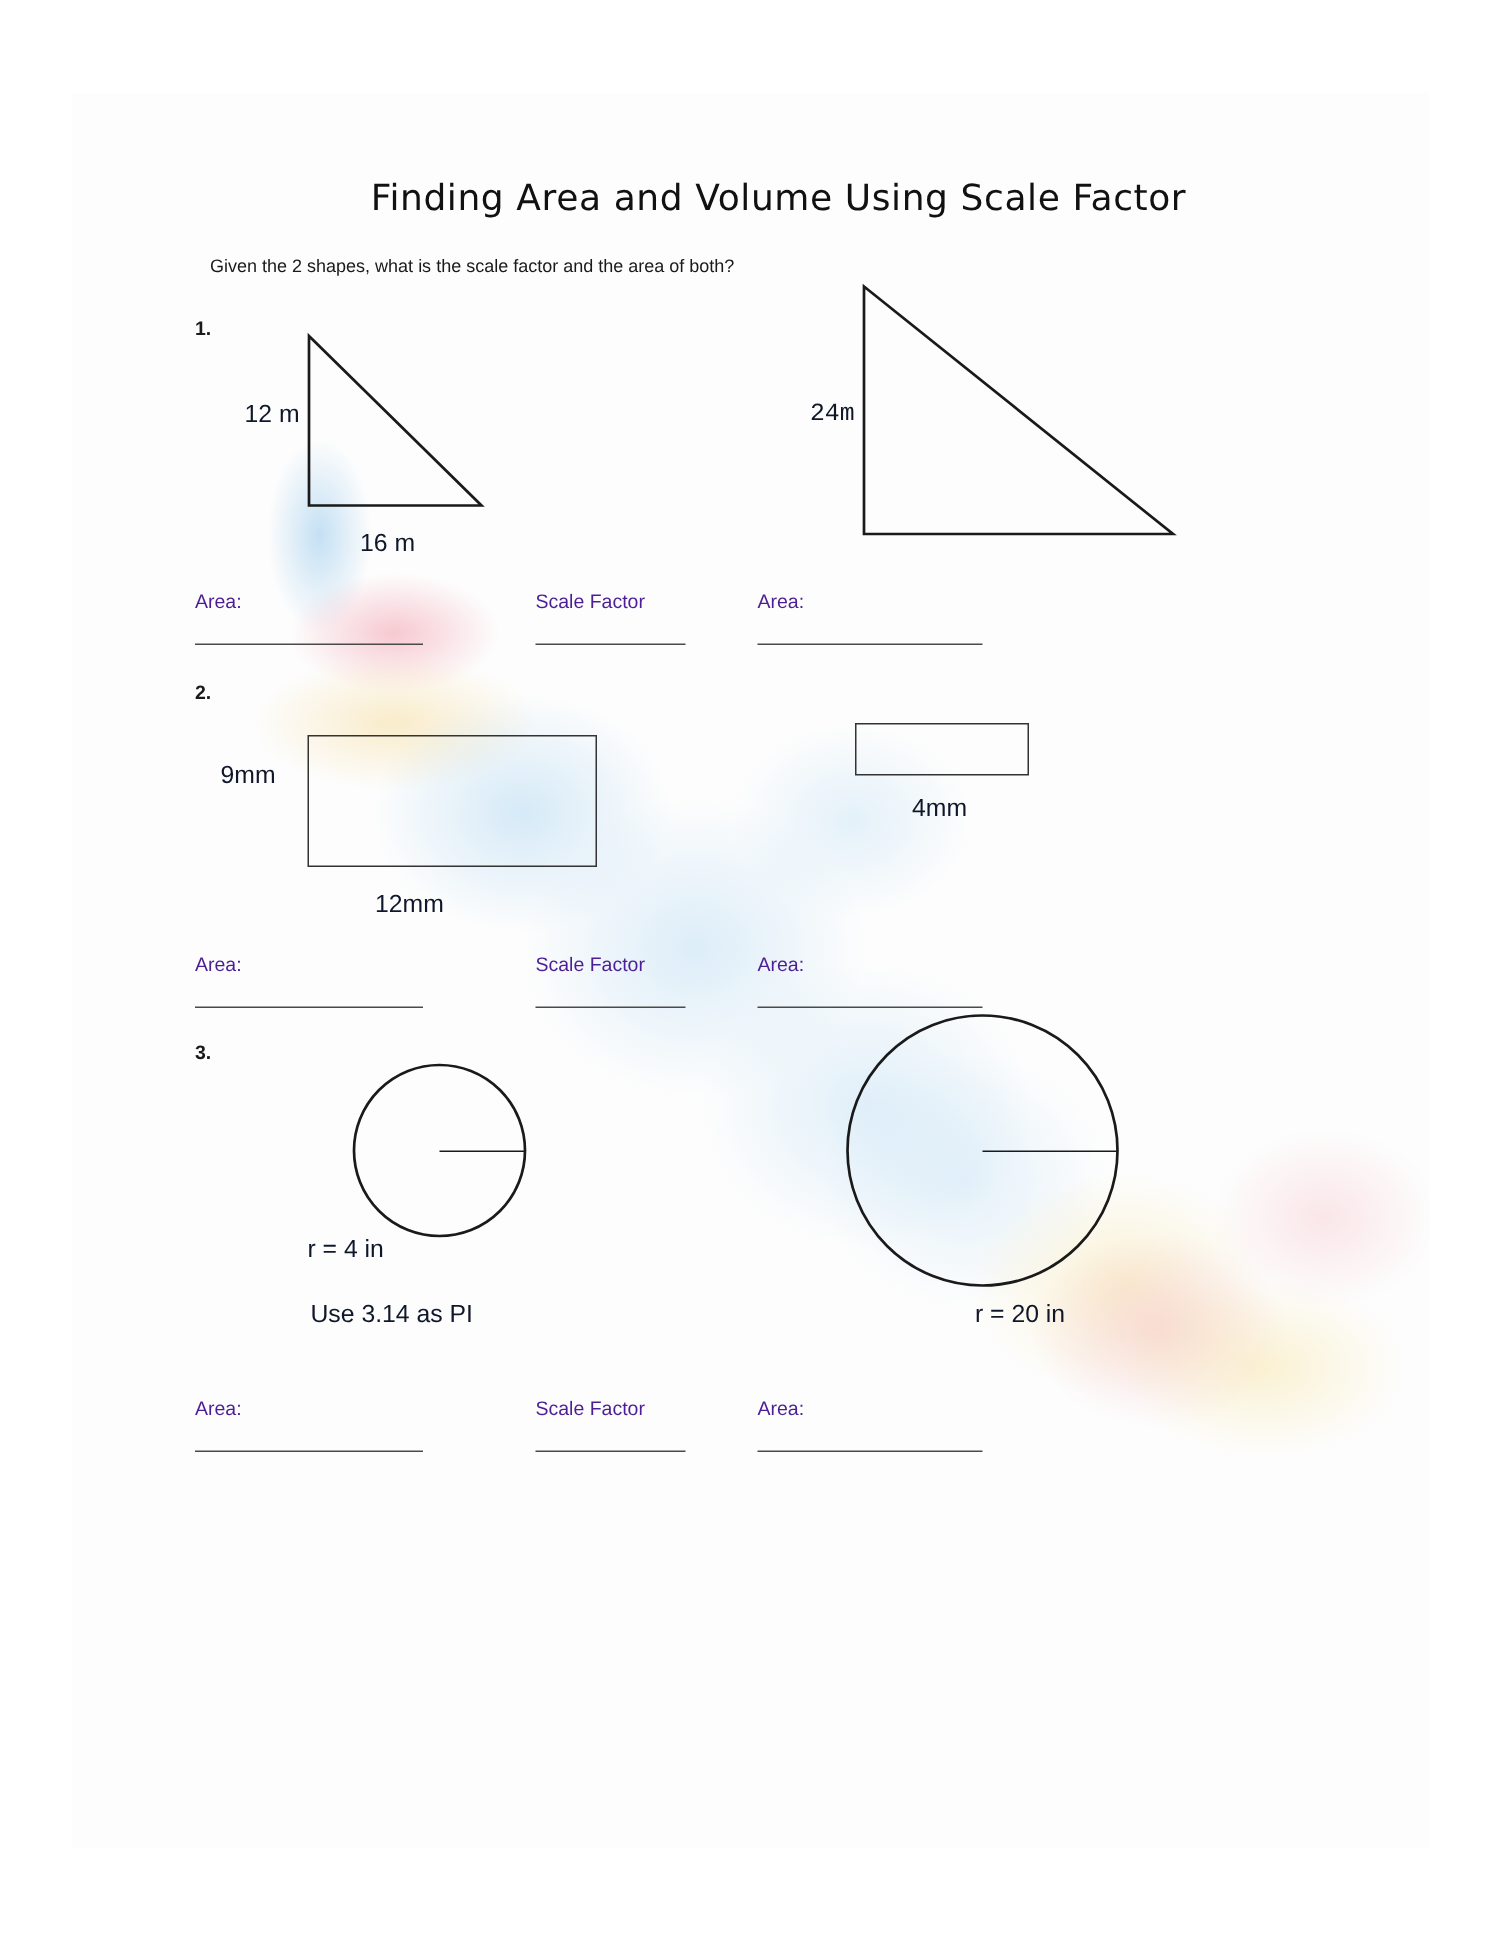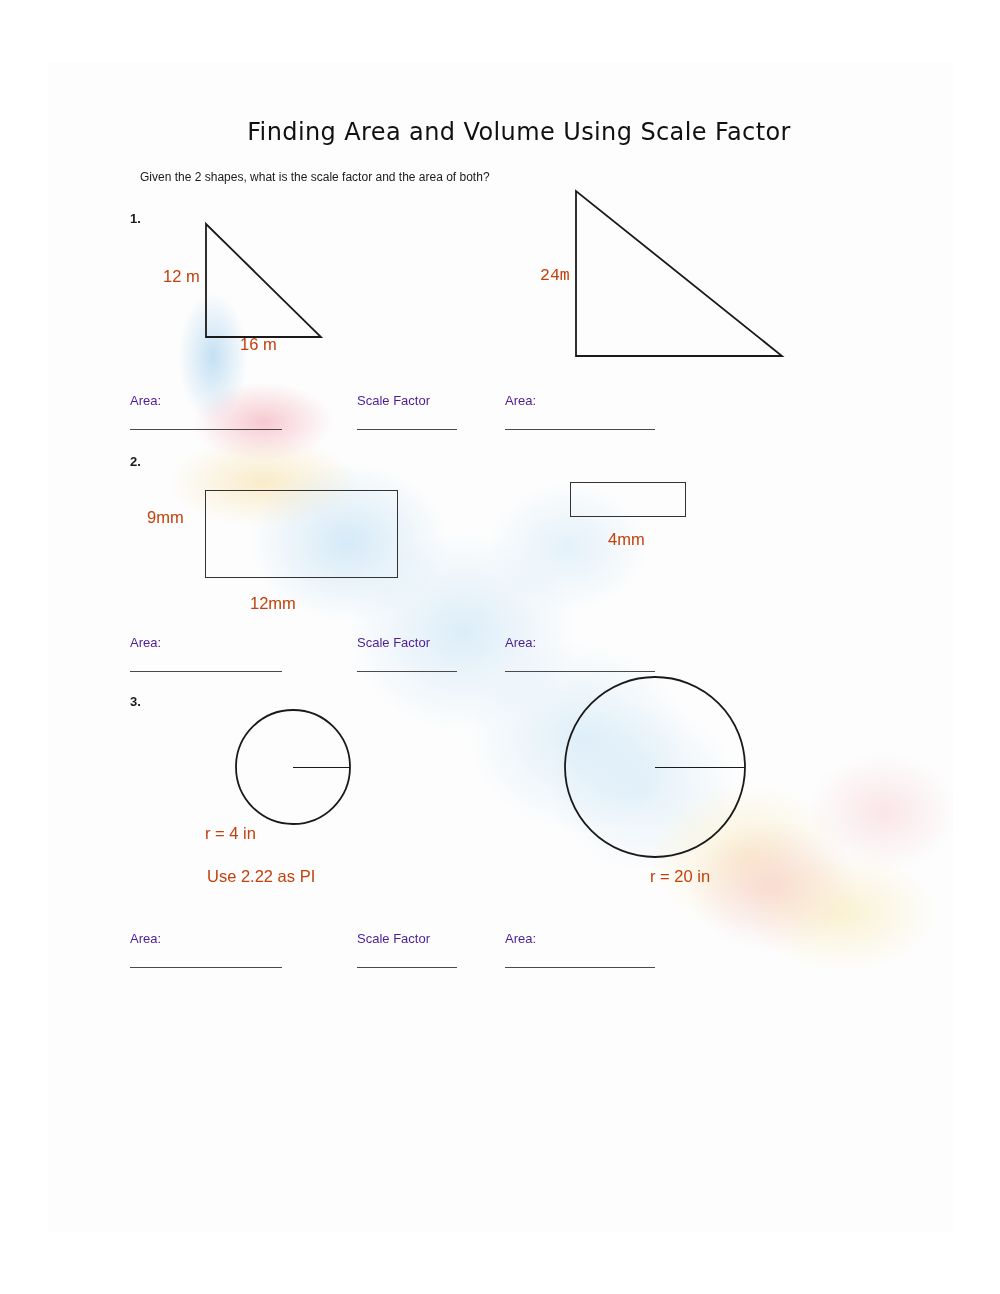--- a/index.html
+++ b/index.html
@@ -57,21 +57,21 @@
     color: #1a1a1a;
     white-space: nowrap;
   }
   .prob-num {
     font-size: 13px;
     font-weight: 600;
     color: #1a1a1a;
   }
   .dim-label {
     font-size: 16.5px;
-    color: #c2410c;
+    color: #0f172a;
   }
   .answer-label {
     font-size: 13px;
     color: #4c1d95;
   }
   .answer-rule {
     position: absolute;
     height: 0;
     border-bottom: 1.6px solid #4a4a4a;
   }
@@ -117,21 +117,21 @@
 
 <div id="page-title">Finding Area and Volume Using Scale Factor</div>
 <div id="instructions">Given the 2 shapes, what is the scale factor and the area of both?</div>
 
 <div class="txt prob-num" style="left:130px; top:212px;">1.</div>
 
 <svg class="shape-svg" style="left:200px; top:218px;" width="130" height="128" viewBox="0 0 130 128">
   <polygon class="stroke" points="6,6 6,119 121,119" stroke-width="1.8"></polygon>
 </svg>
 <div class="txt dim-label" style="left:163px; top:268px;">12 m</div>
-<div class="txt dim-label" style="left:240px; top:336px;text-align:right;">16 m</div>
+<div class="txt dim-label" style="left:240px; top:354px;text-align:right;">16 m</div>
 
 <svg class="shape-svg" style="left:570px; top:185px;" width="220" height="180" viewBox="0 0 220 180">
   <polygon class="stroke" points="6,6 6,171 212,171" stroke-width="1.8"></polygon>
 </svg>
 <div class="txt dim-label" style="left:540px; top:268px;font-family:Liberation Mono, monospace;">24m</div>
 
 <div class="txt answer-label" style="left:130px; top:394px;">Area:</div>
 <div class="answer-rule" style="left:130px; top:429px; width:152px;"></div>
 
 <div class="txt answer-label" style="left:357px; top:394px;">Scale Factor</div>
@@ -165,21 +165,21 @@
 </svg>
 <div class="radius-line" style="left:293px; top:767px; width:57px;"></div>
 <div class="txt dim-label" style="left:205px; top:825px;">r = 4 in</div>
 
 <svg class="shape-svg" style="left:562px; top:674px;" width="188" height="188" viewBox="0 0 188 188">
   <circle class="stroke" cx="93" cy="93" r="90" stroke-width="1.8"></circle>
 </svg>
 <div class="radius-line" style="left:655px; top:767px; width:90px;"></div>
 <div class="txt dim-label" style="left:650px; top:868px;">r = 20 in</div>
 
-<div class="txt dim-label" style="left:207px; top:868px;">Use 2.22 as PI</div>
+<div class="txt dim-label" style="left:207px; top:868px;">Use 3.14 as PI</div>
 
 <div class="txt answer-label" style="left:130px; top:932px;">Area:</div>
 <div class="answer-rule" style="left:130px; top:967px; width:152px;"></div>
 
 <div class="txt answer-label" style="left:357px; top:932px;">Scale Factor</div>
 <div class="answer-rule" style="left:357px; top:967px; width:100px;"></div>
 
 <div class="txt answer-label" style="left:505px; top:932px;">Area:</div>
 <div class="answer-rule" style="left:505px; top:967px; width:150px;"></div>
 

